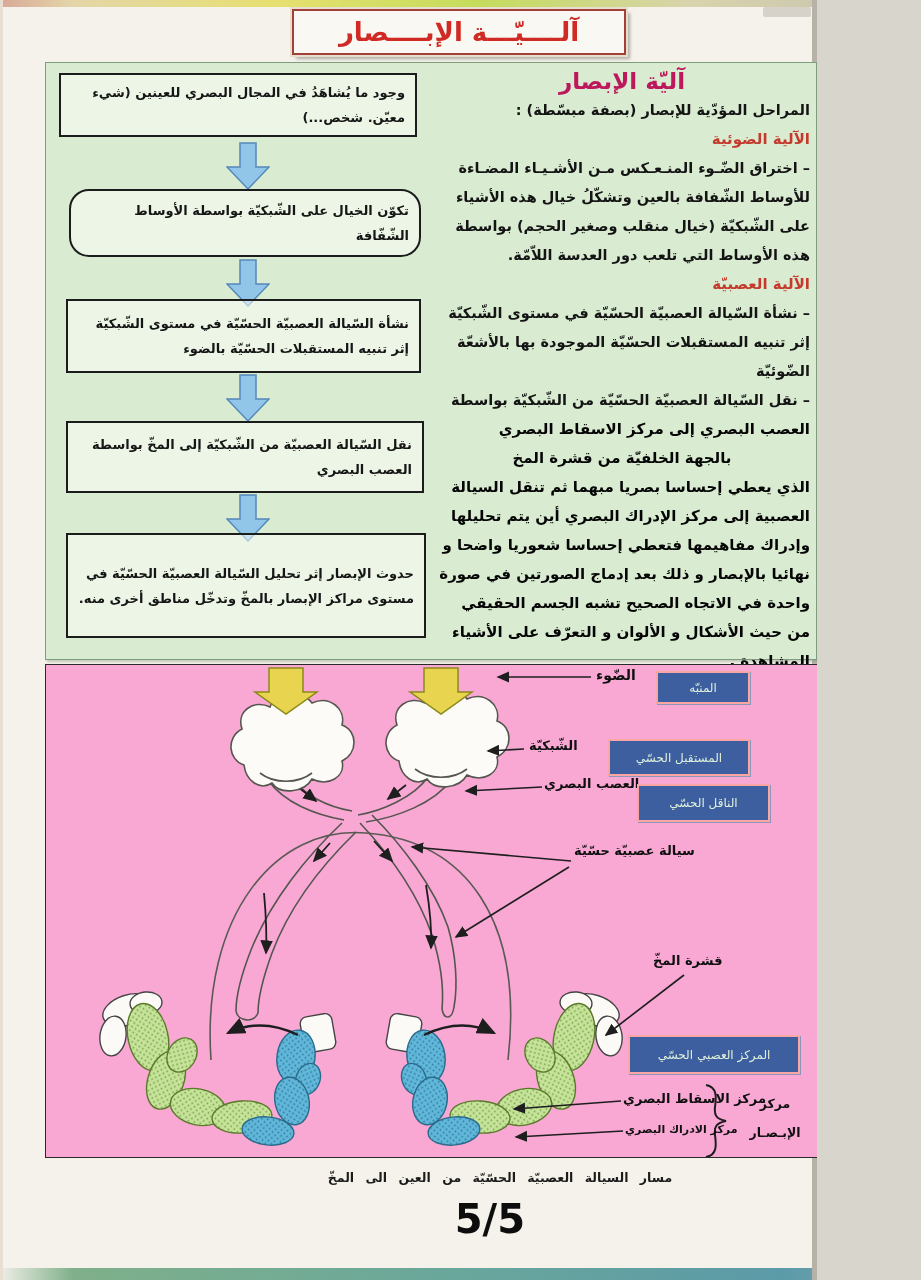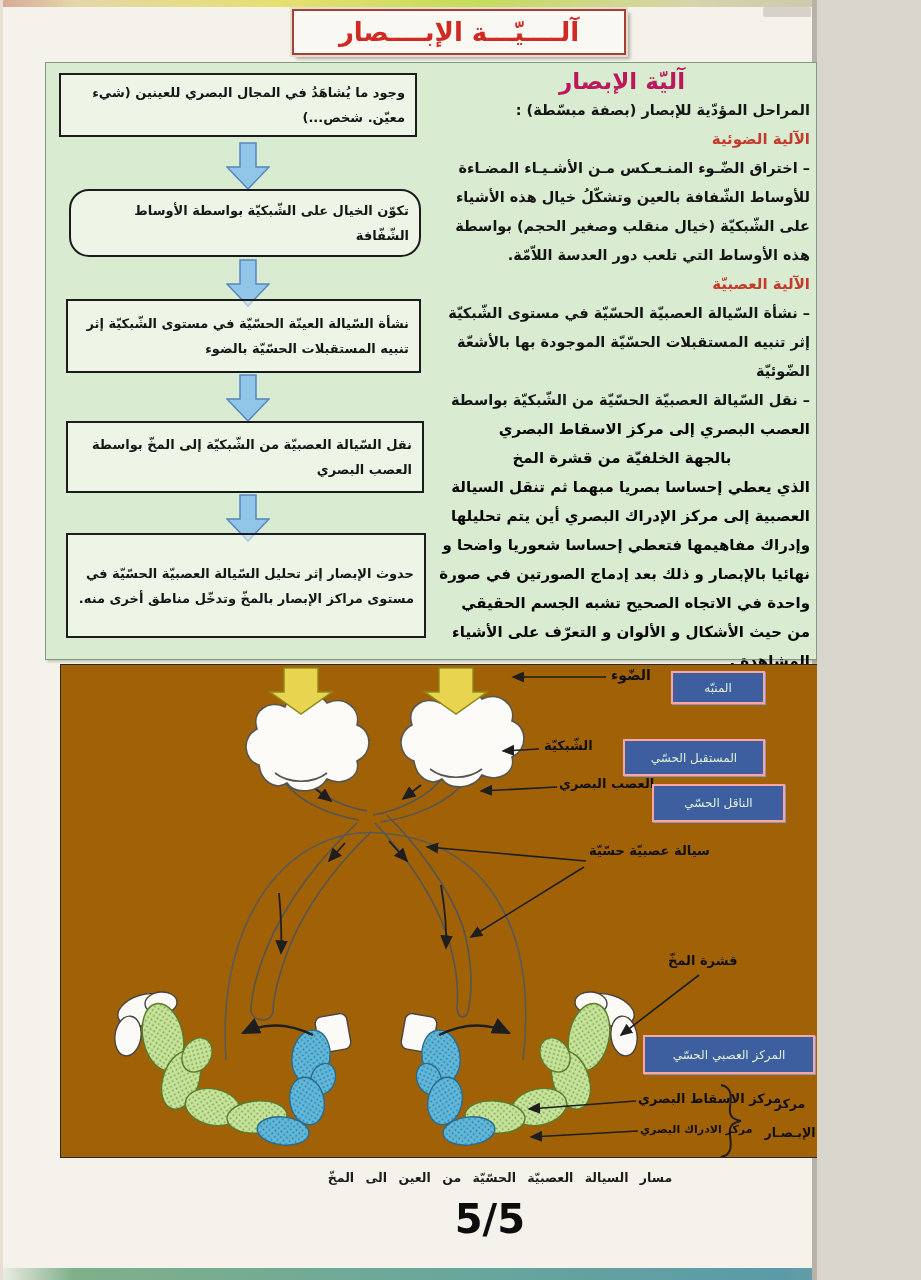--- a/index.html
+++ b/index.html
@@ -28,21 +28,21 @@
   .blue-arrow{position:absolute;left:180px;width:44px;height:48px;}
 
   .article{position:absolute;left:388px;top:4px;width:376px;direction:rtl;text-align:right;
     color:#141414;font-size:14.5px;font-weight:bold;line-height:29px;}
   .article p{margin:0;}
   .h-green{color:#be185d;font-size:23px;text-align:center;}
   .h-red{color:#c43b2e;font-size:15px;}
   .emph{font-size:15px;color:#050505;}
   .emph-line{text-align:center;font-size:15px;color:#050505;}
 
-  .diagram{position:absolute;left:60px;top:664px;width:816px;height:492px;background:#a16207;
+  .diagram{position:absolute;left:45px;top:664px;width:816px;height:492px;background:#f9a8d4;
     border:1.5px solid #2a2a2a;}
   .diagram svg{position:absolute;left:0;top:0;}
   .dlabel{position:absolute;direction:rtl;color:#101010;font-weight:bold;white-space:nowrap;}
   .blue-box{position:absolute;background:#3d5fa0;border:2px solid #fca5a5;box-shadow:1px 1px 0 #8a97b8;
     color:#dff0da;font-weight:normal;font-size:12px;display:flex;align-items:center;justify-content:center;
     direction:rtl;box-sizing:border-box;}
   .vision-center{line-height:29px;text-align:center;font-size:12.5px;}
 
   .caption{position:absolute;left:310px;top:1170px;width:380px;text-align:center;direction:rtl;
     font-size:12.5px;font-weight:bold;color:#1c1c1c;word-spacing:7px;}
@@ -71,21 +71,21 @@
     <svg class="blue-arrow" style="top:79px;" viewBox="0 0 44 48">
       <polygon points="14,1 30,1 30,25 43,25 22,47 1,25 14,25" fill="#92c6e8" stroke="#5588bb" stroke-width="1.5"></polygon>
     </svg>
     <div class="fbox" style="left:23px;top:126px;width:352px;height:68px;border-radius:20px;">
       <span>تكوّن الخيال على الشّبكيّة بواسطة الأوساط الشّفّافة</span>
     </div>
     <svg class="blue-arrow" style="top:196px;" viewBox="0 0 44 48">
       <polygon points="14,1 30,1 30,25 43,25 22,47 1,25 14,25" fill="#92c6e8" stroke="#5588bb" stroke-width="1.5"></polygon>
     </svg>
     <div class="fbox" style="left:20px;top:236px;width:355px;height:74px;">
-      <span>نشأة السّيالة العينّة الحسّيّة في مستوى الشّبكيّة إثر تنبيه المستقبلات الحسّيّة بالضوء</span>
+      <span>نشأة السّيالة العصبيّة الحسّيّة في مستوى الشّبكيّة إثر تنبيه المستقبلات الحسّيّة بالضوء</span>
     </div>
     <svg class="blue-arrow" style="top:311px;" viewBox="0 0 44 48">
       <polygon points="14,1 30,1 30,25 43,25 22,47 1,25 14,25" fill="#92c6e8" stroke="#5588bb" stroke-width="1.5"></polygon>
     </svg>
     <div class="fbox" style="left:20px;top:358px;width:358px;height:72px;">
       <span>نقل السّيالة العصبيّة من الشّبكيّة إلى المخّ بواسطة العصب البصري</span>
     </div>
     <svg class="blue-arrow" style="top:431px;" viewBox="0 0 44 48">
       <polygon points="14,1 30,1 30,25 43,25 22,47 1,25 14,25" fill="#92c6e8" stroke="#5588bb" stroke-width="1.5"></polygon>
     </svg>

